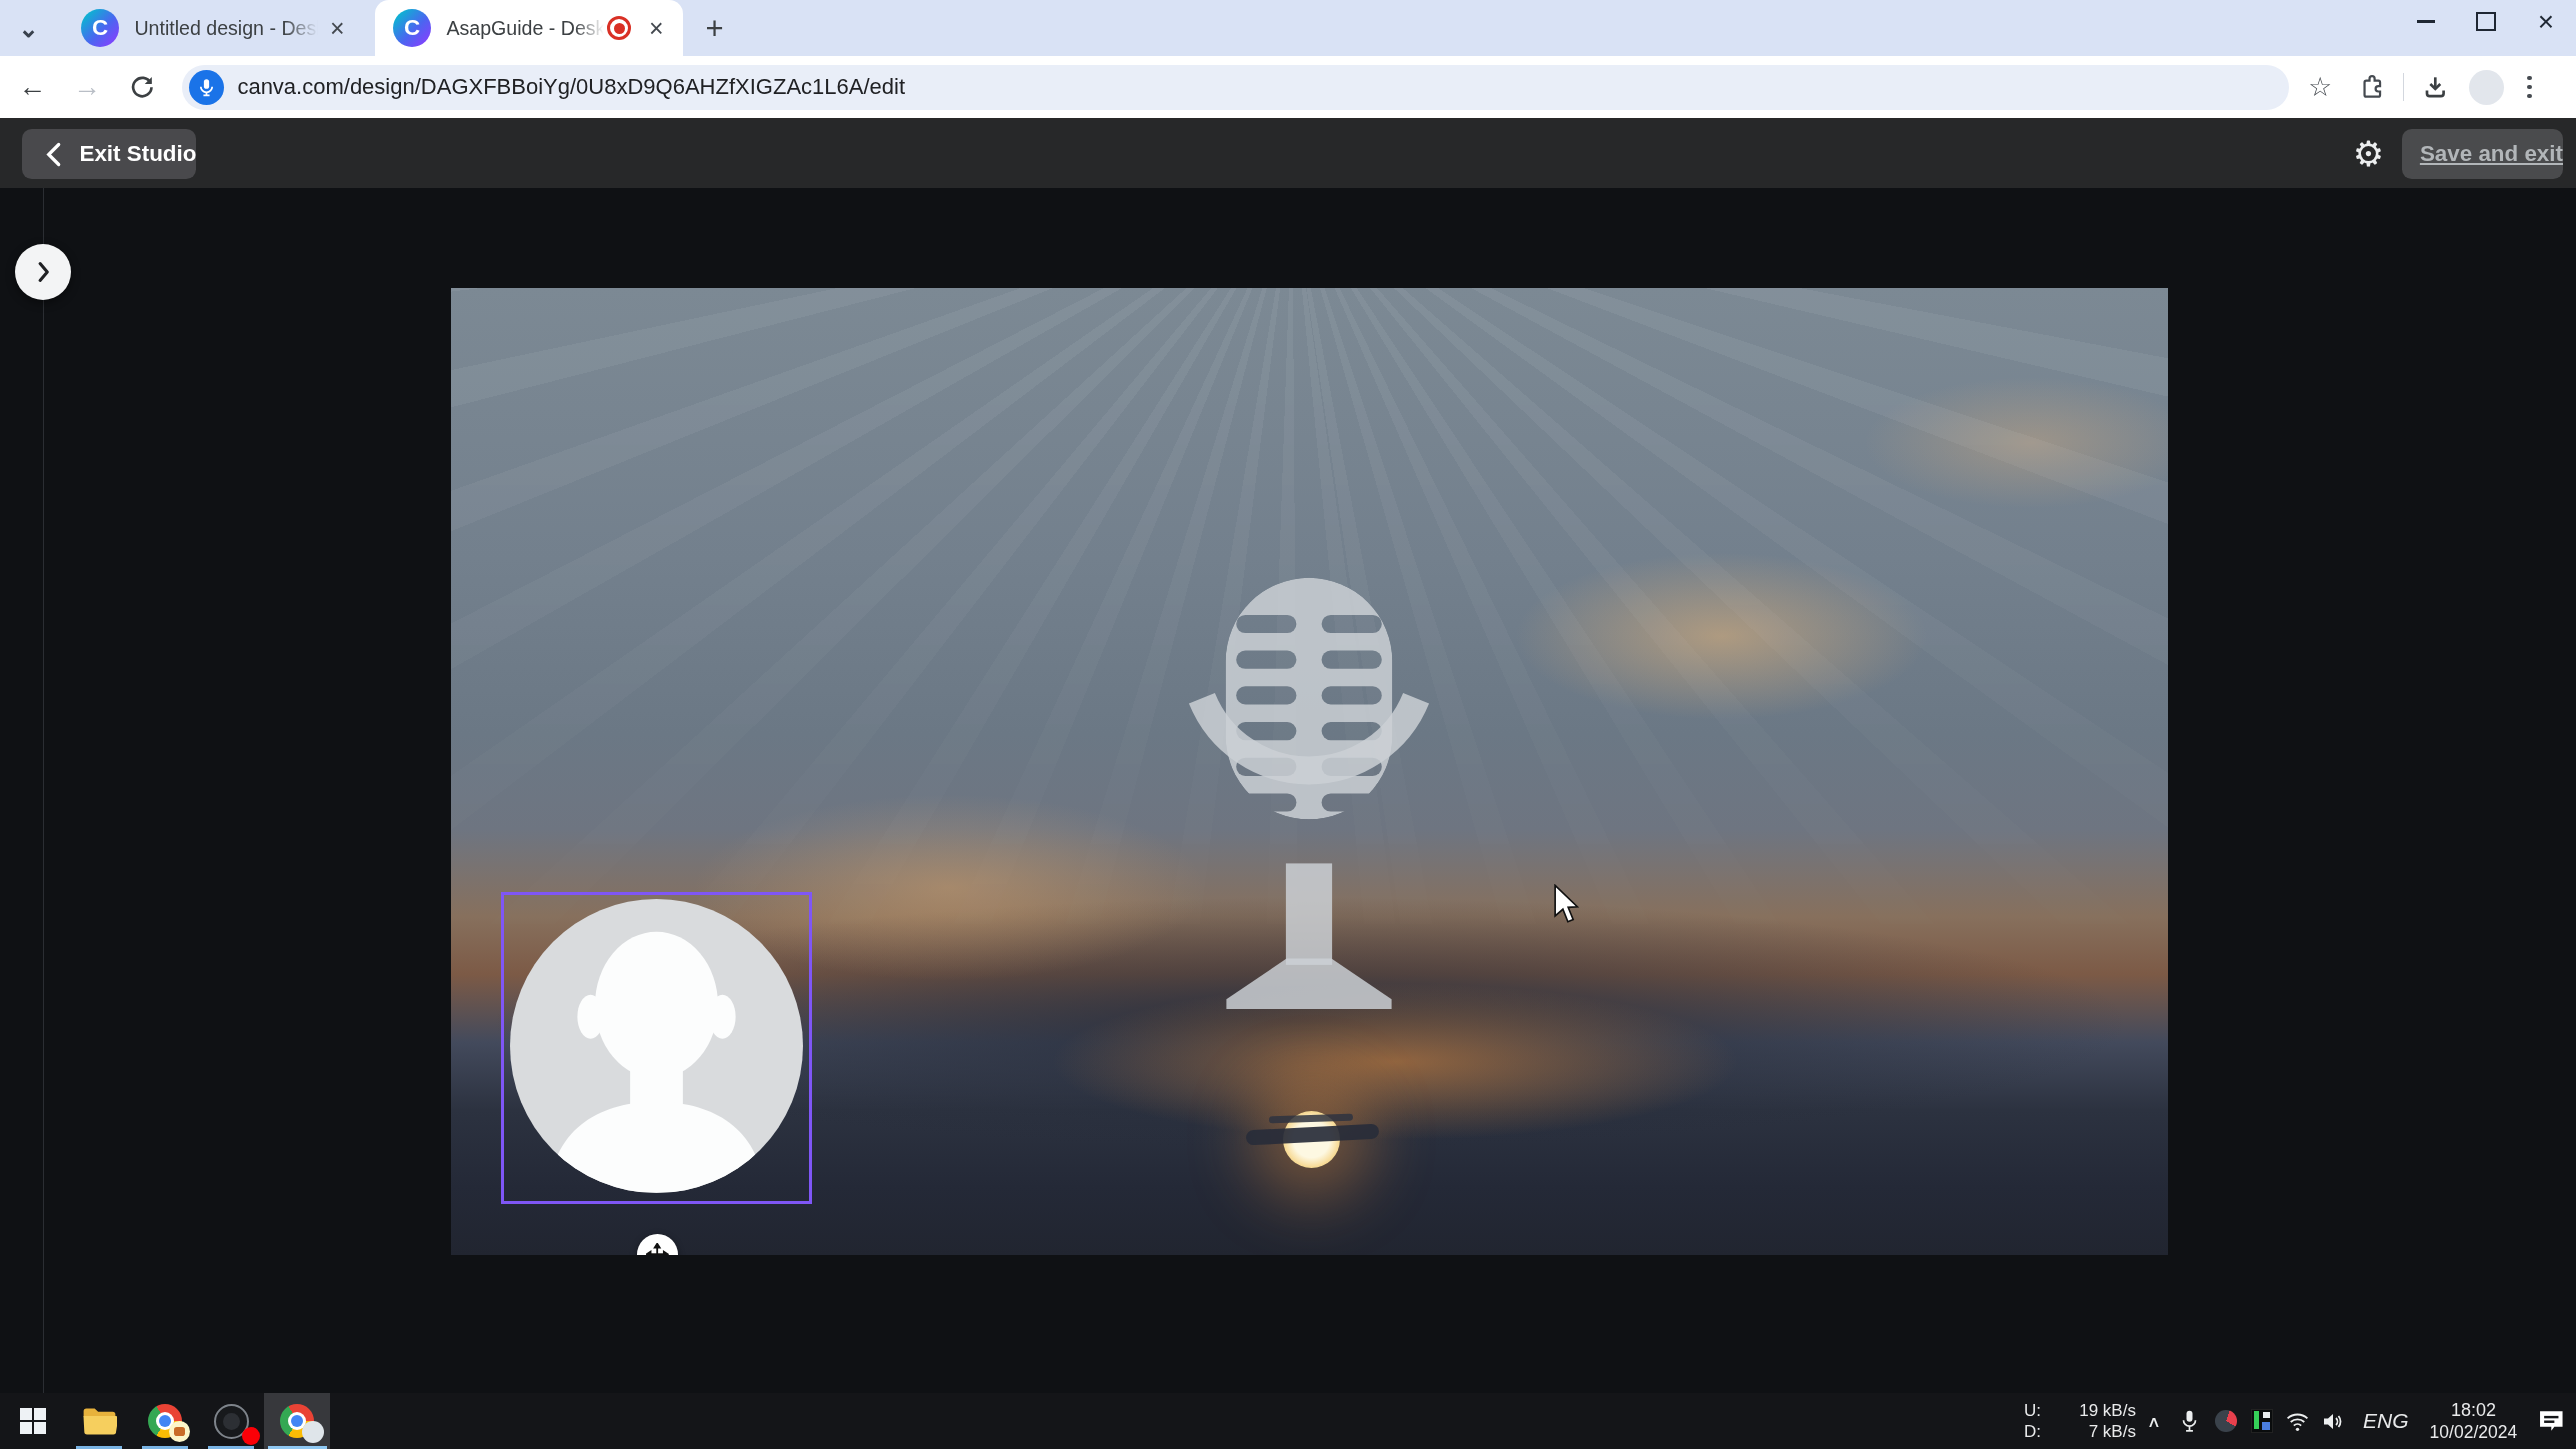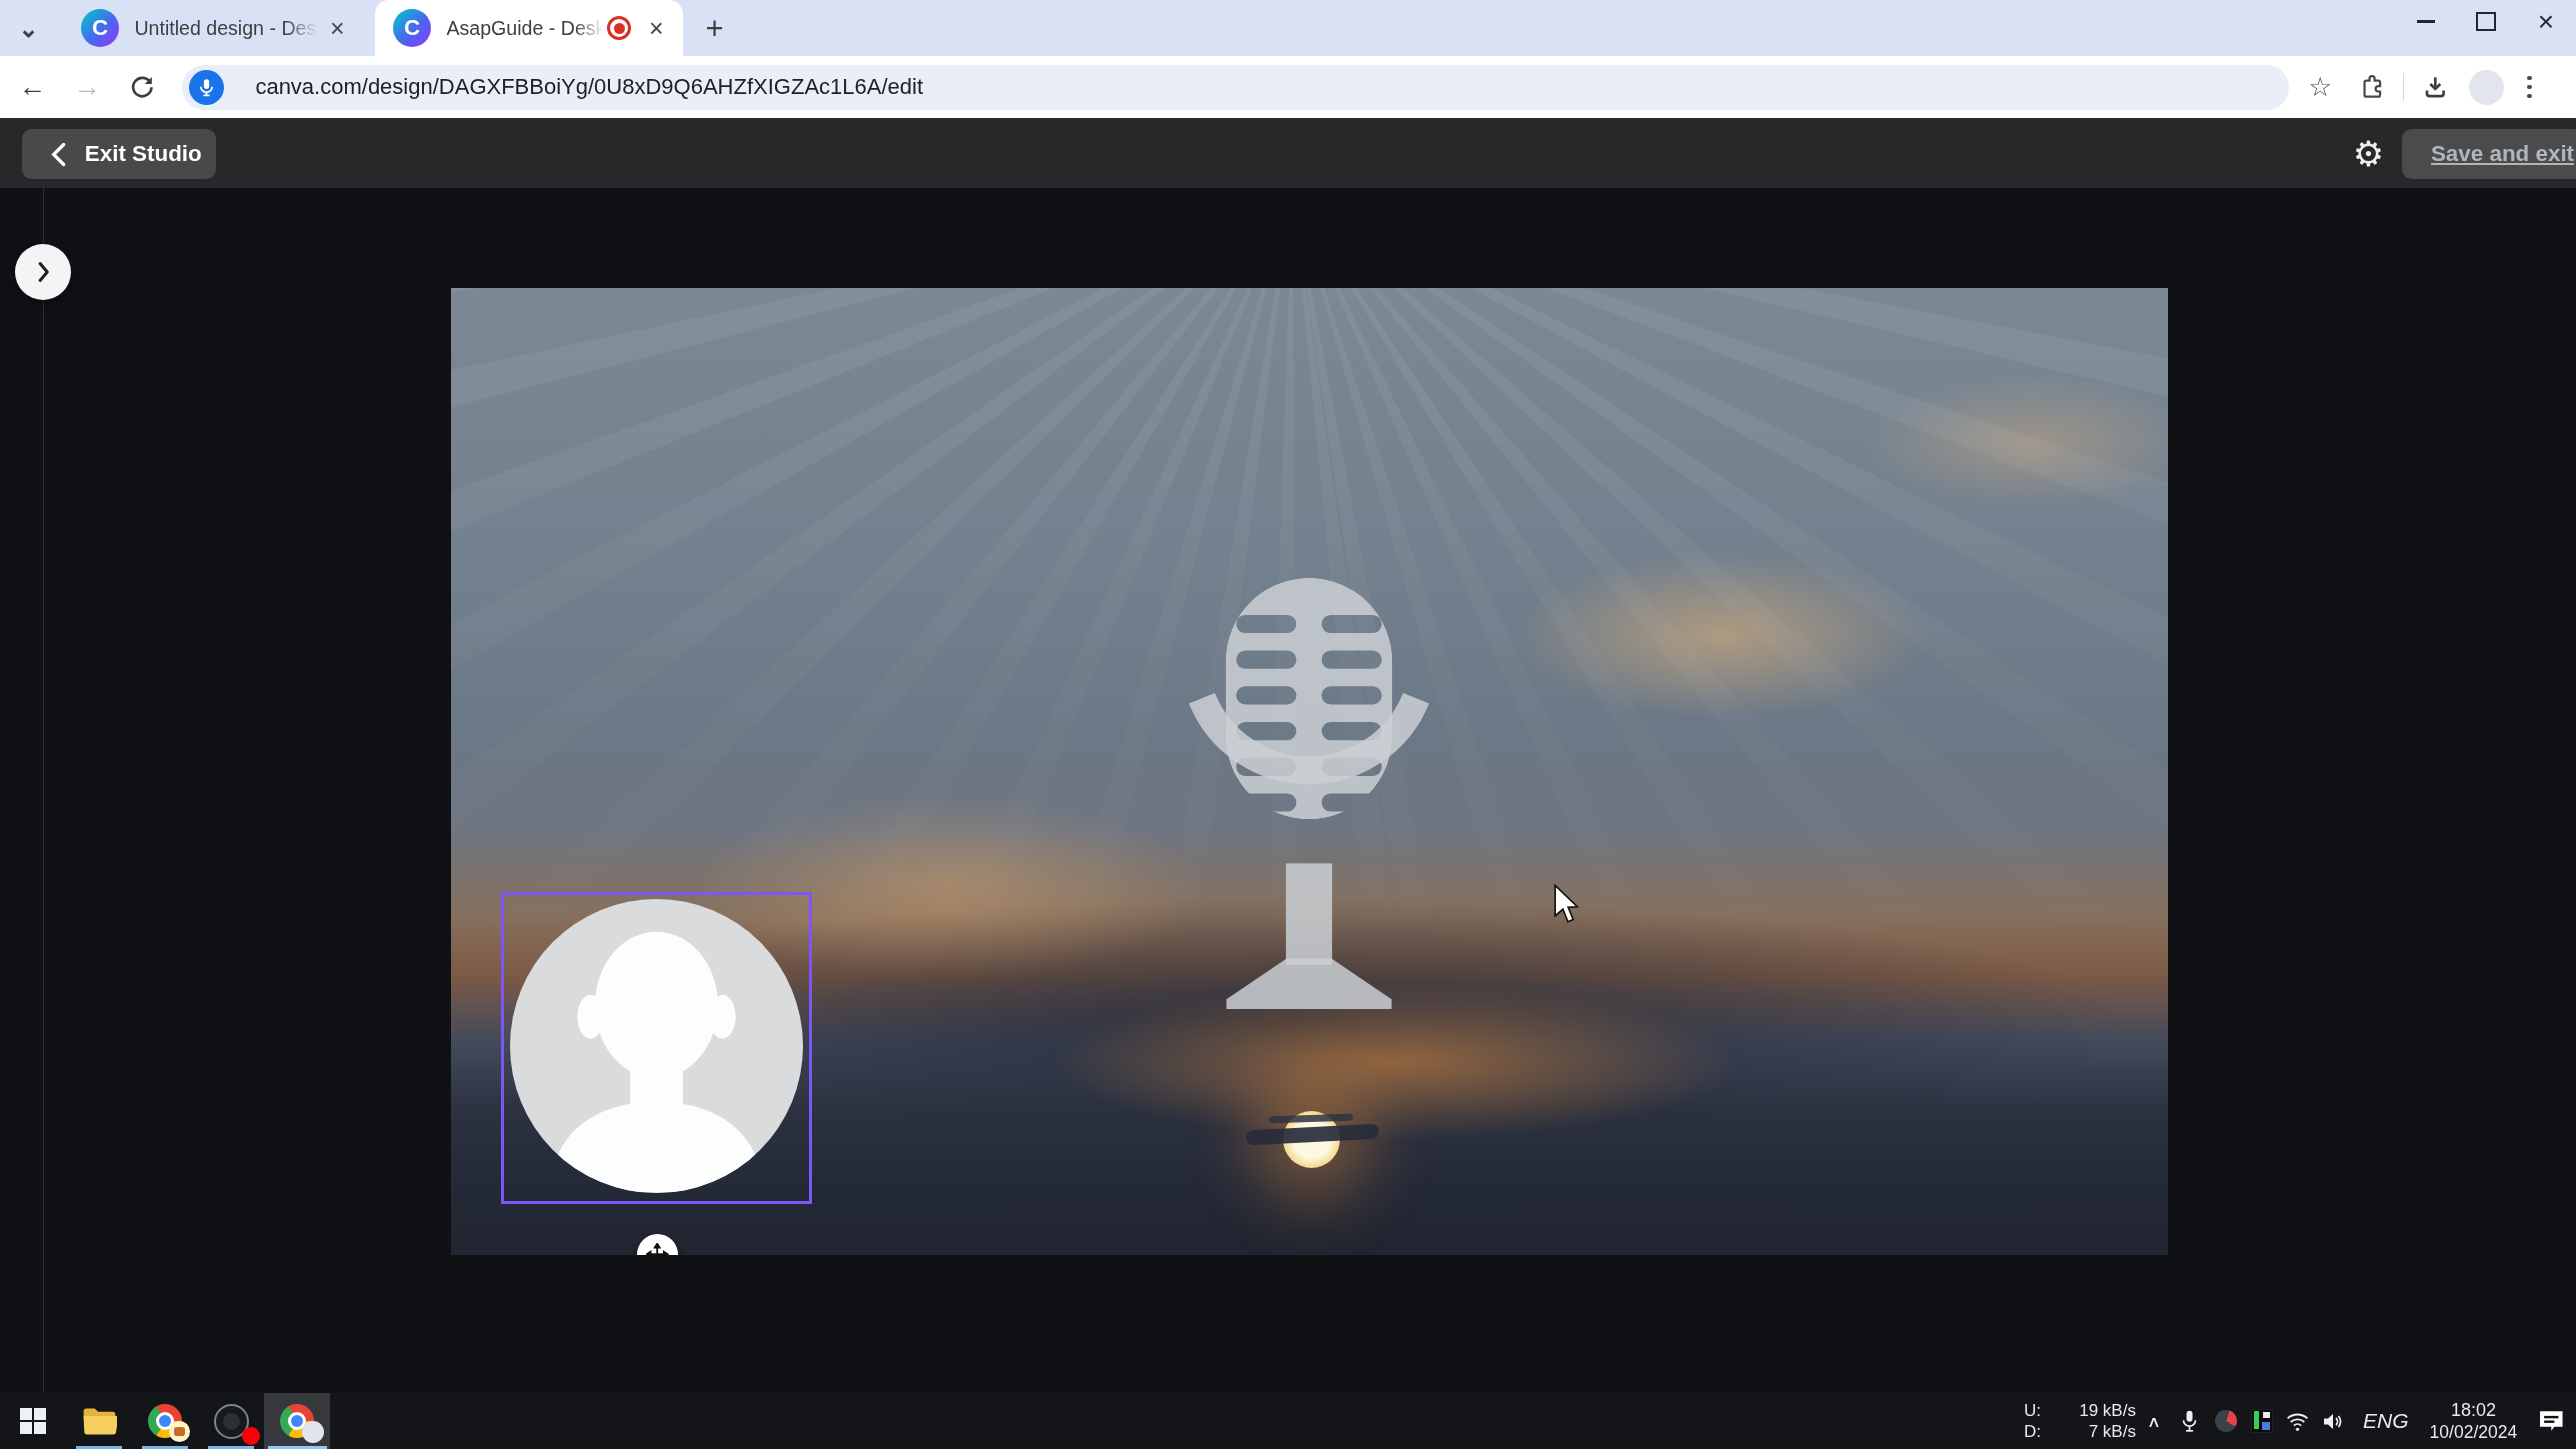--- a/index.html
+++ b/index.html
@@ -35,31 +35,31 @@
 
   
   .toolbar{left:0;top:56px;width:2576px;height:62px;background:#ffffff;display:flex;align-items:center;}
   .navbtn{width:45px;height:45px;margin-left:9.8px;border-radius:50%;display:flex;align-items:center;justify-content:center;
     font-size:28px;color:#3c4043;}
   .navbtn.disabled{color:#b9bec6;}
   .omnibox{margin-left:18px;width:2107px;height:45px;border-radius:22.4px;background:#e9eef8;
     display:flex;align-items:center;}
   .micbadge{width:35px;height:35px;border-radius:50%;background:#1a73e8;margin-left:7px;
     display:flex;align-items:center;justify-content:center;flex:0 0 auto;}
-  .urltext{margin-left:31px;font-size:22px;color:#202124;white-space:nowrap;}
+  .urltext{margin-left:13px;font-size:22px;color:#202124;white-space:nowrap;}
   .tool-ic{width:42px;height:42px;display:flex;align-items:center;justify-content:center;color:#454a50;font-size:26.6px;margin-left:9.8px;}
   .tooldiv{width:1.4px;height:28px;background:#d3d7de;margin-left:9.8px;}
   .avatar-chrome{width:35px;height:35px;border-radius:50%;background:#e2e6ec;margin-left:12.6px;}
   .kebab{display:flex;flex-direction:column;gap:4.9px;margin-left:11.2px;margin-right:14px;padding:0 12.6px;}
   .kebab i{width:4.2px;height:4.2px;border-radius:50%;background:#454a50;}
 
   
   .studiohdr{left:0;top:118px;width:2576px;height:70px;background:#272829;}
-  .pill{position:absolute;border-radius:9.8px;display:flex;align-items:center;justify-content:center;
-    font-size:22.4px;font-weight:700;color:#fff;padding-left:20px;}
+  .pill{position:absolute;border-radius:9.8px;display:flex;align-items:center;justify-content:flex-end;
+    font-size:22.4px;font-weight:700;color:#fff;}
   .exitpill{left:22.4px;top:11.2px;width:174px;height:50px;background:#49494c;gap:18px;}
   .exitpill svg{margin-left:-5.6px;}
   .savepill{left:2402px;top:11.2px;width:161px;height:50px;background:#4a4b4d;color:#b2b6b9;text-decoration:underline;}
   .gearbtn{position:absolute;left:2342px;top:9.8px;width:53px;height:53px;border-radius:50%;
     display:flex;align-items:center;justify-content:center;color:#eceeef;font-size:35px;}
 
   
   .content{left:0;top:188px;width:2576px;height:1205px;background:#0f1114;}
   .leftline{position:absolute;left:43px;top:0;width:1.4px;height:1205px;background:#2b2e33;}
   .expandbtn{position:absolute;left:15.4px;top:56px;width:56px;height:56px;border-radius:50%;background:#f3f4f5;

